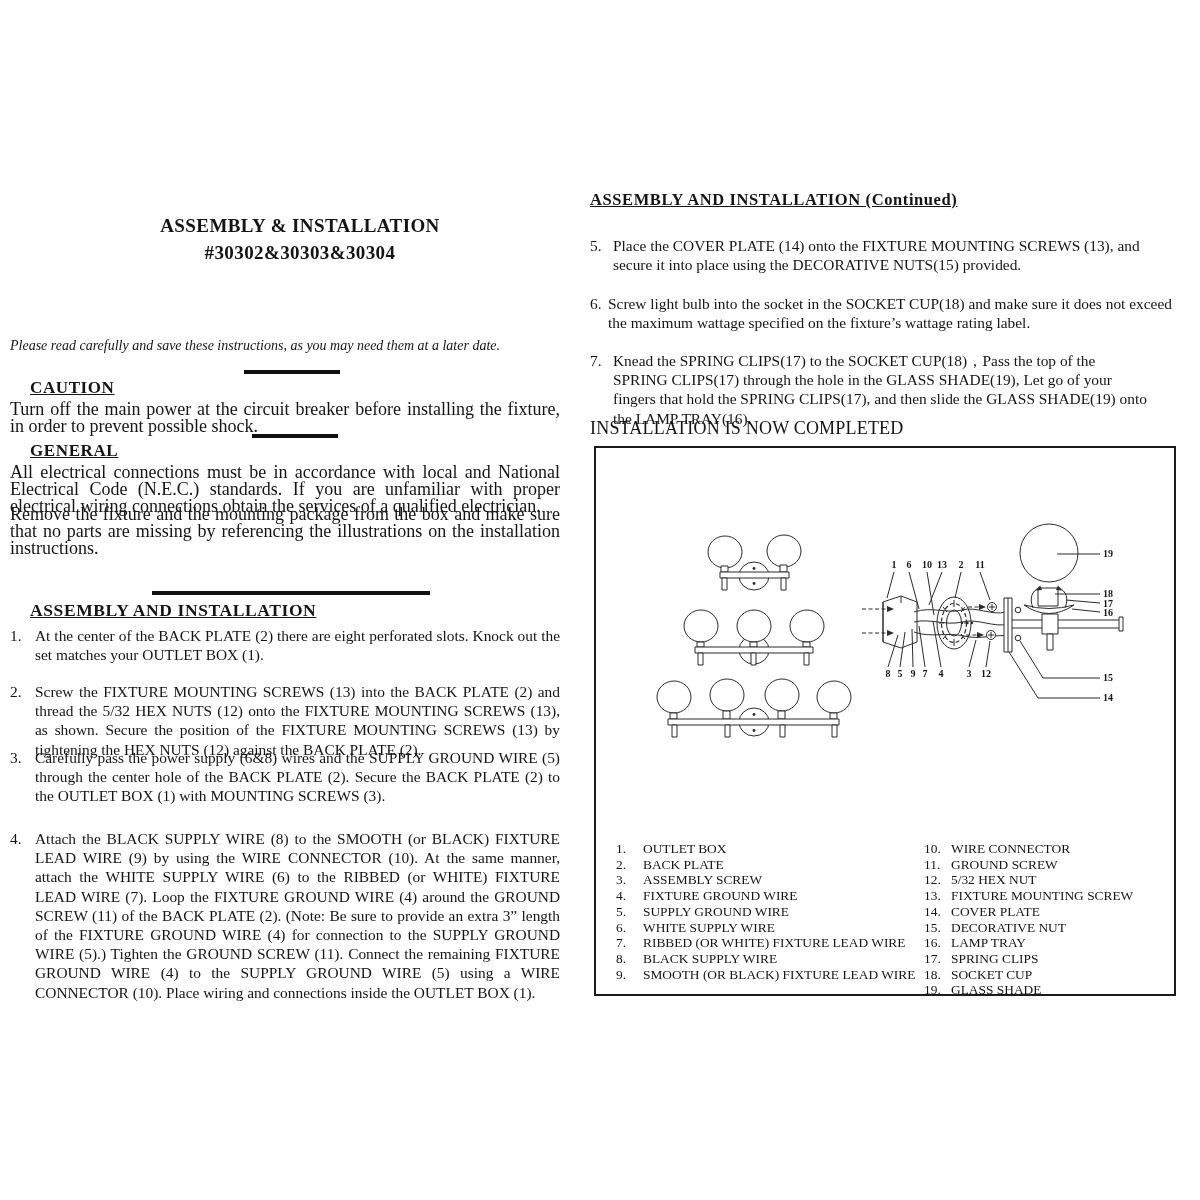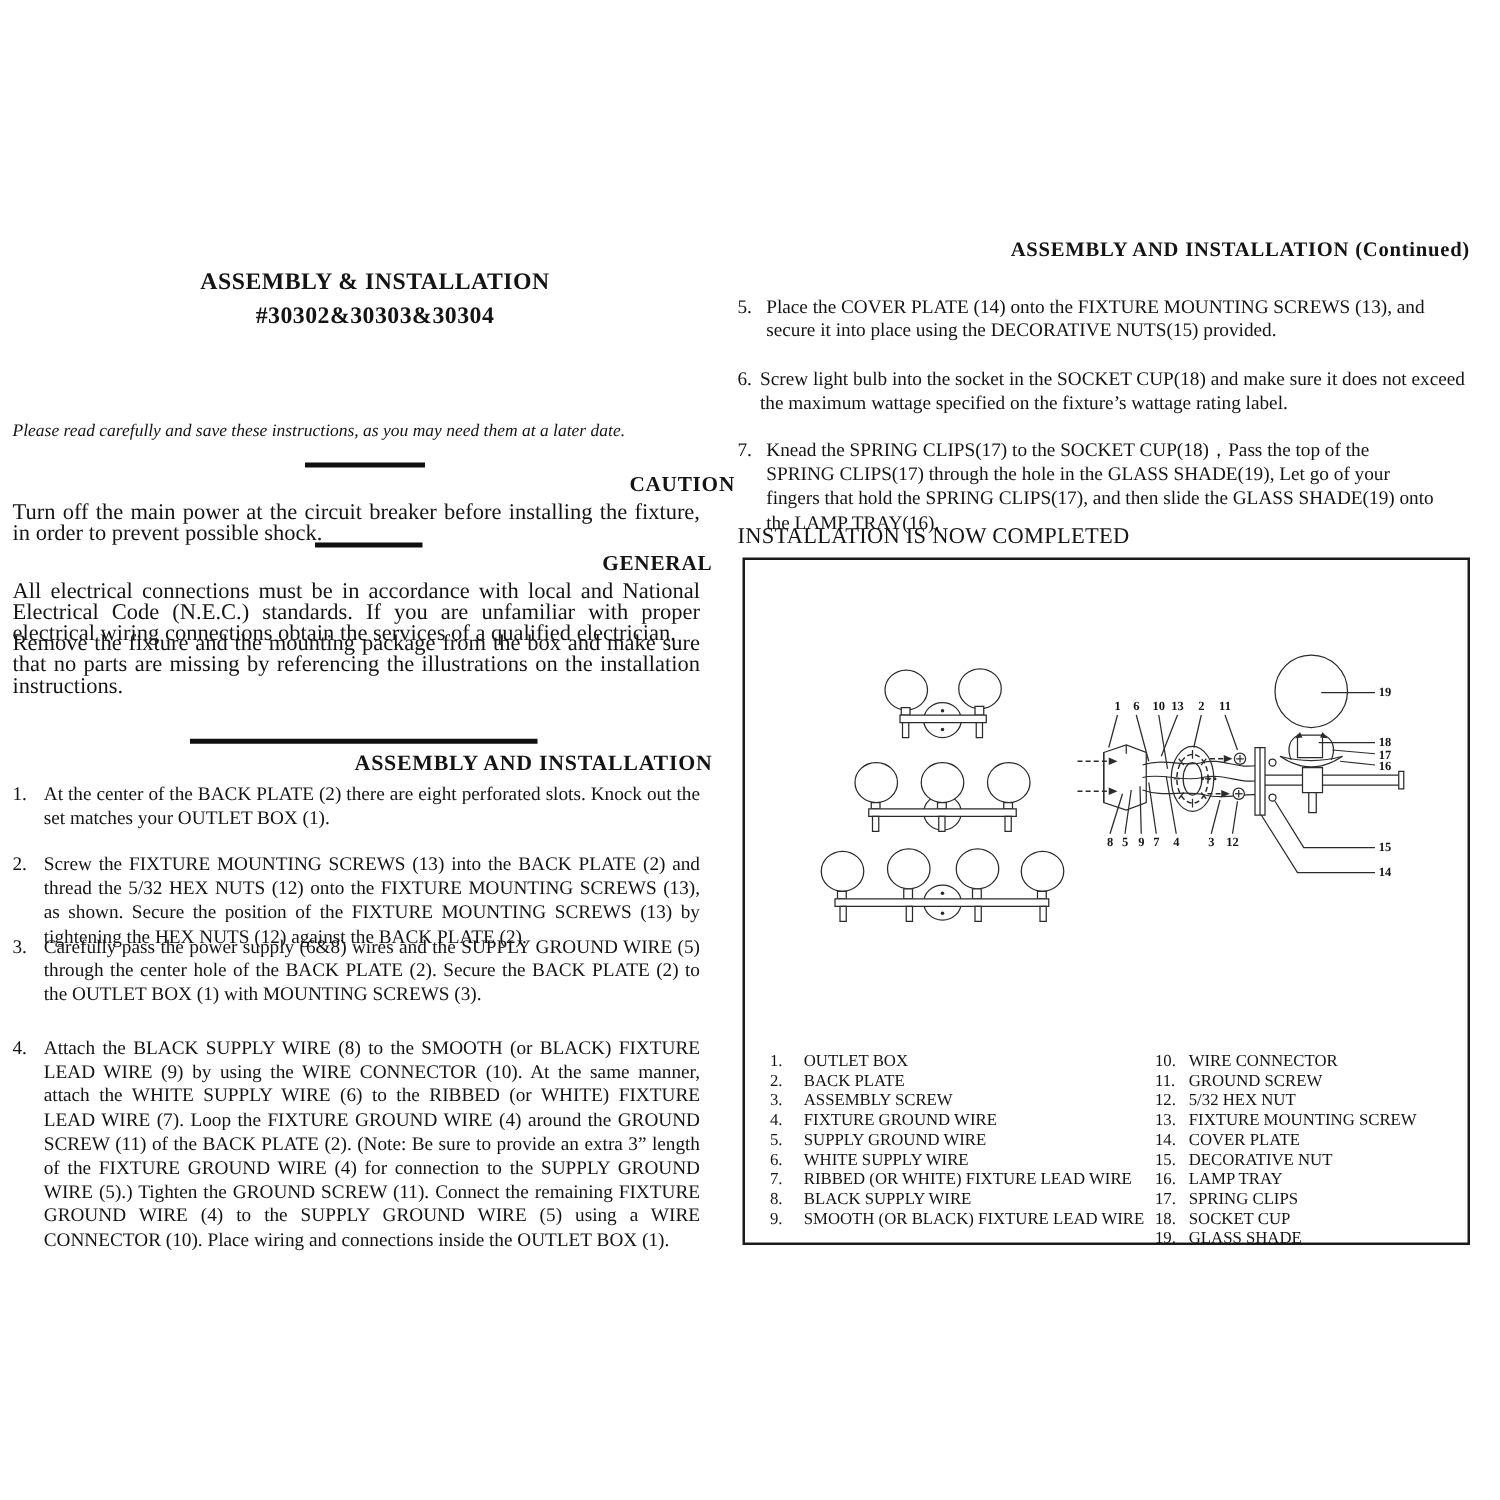--- a/index.html
+++ b/index.html
@@ -6,21 +6,21 @@
   .page {
     position:relative; width:1200px; height:1200px; background:#ffffff;
     font-family:"Liberation Serif", serif; color:#141414; overflow:hidden;
   }
   .abs { position:absolute; }
   .title {
     font-weight:bold; font-size:19px; line-height:27px; text-align:center; letter-spacing:.4px;
   }
   .intro { font-style:italic; font-size:14px; line-height:25px; }
   .hbar { height:4px; background:#101010; margin:0 auto; }
-  .h2 { font-weight:bold; font-size:17px; text-align:right; letter-spacing:.6px; }
+  .h2 { font-weight:bold; font-size:17px; text-align:left; letter-spacing:.6px;text-decoration:underline; }
   .para { font-size:18px; line-height:16.9px; text-align:justify; }
   .step { display:flex; font-size:15.4px; line-height:19.2px; }
   .step .n { flex:none; width:25px; }
   .step .t { flex:1; }
   .just .t { text-align:justify; }
   .completed { font-size:18px; letter-spacing:.2px; }
   .diagbox { border:2px solid #1b1b1b; background:#ffffff; }
   .plist { font-size:13.4px; line-height:15.7px; }
   .prow { display:flex; }
   .prow .pn { flex:none; width:27px; }
@@ -39,21 +39,21 @@
 <div class="page">
 
   <div class="abs title" style="left:30px; top:212px; width:540px;">
     <div>ASSEMBLY &amp; INSTALLATION</div>
     <div>#30302&amp;30303&amp;30304</div>
   </div>
 
   <div class="abs intro" style="left:10px; top:333px; width:550px;">Please read carefully and save these instructions, as you may need them at a later date.</div>
 
   <div class="abs hbar" style="left:244px; top:370px; width:96px;"></div>
-  <div class="abs h2" style="left:48px; top:378px; width:540px;">CAUTION</div>
+  <div class="abs h2" style="left:30px; top:378px; width:540px;">CAUTION</div>
   <div class="abs para" style="left:10px; top:401px; width:550px;">Turn off the main power at the circuit breaker before installing the fixture, in order to prevent possible shock.</div>
 
   <div class="abs hbar" style="left:252px; top:434px; width:86px;"></div>
   <div class="abs h2" style="left:30px; top:441px; width:540px;">GENERAL</div>
   <div class="abs para" style="left:10px; top:506px; width:550px;">Remove the fixture and the mounting package from the box and make sure that no parts are missing by referencing the illustrations on the installation instructions.</div>
   <div class="abs para" style="left:10px; top:464px; width:550px;">All electrical connections must be in accordance with local and National Electrical Code (N.E.C.) standards.  If you are unfamiliar with proper electrical wiring connections obtain the services of a qualified electrician.</div>
 
   <div class="abs hbar" style="left:152px; top:591px; width:278px;"></div>
   <div class="abs h2" style="left:30px; top:600px; width:540px; font-size:17.5px;">ASSEMBLY AND INSTALLATION</div>
 

